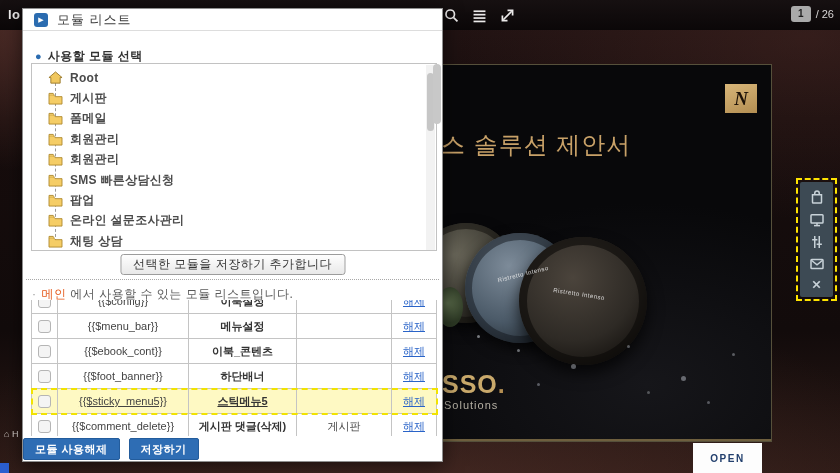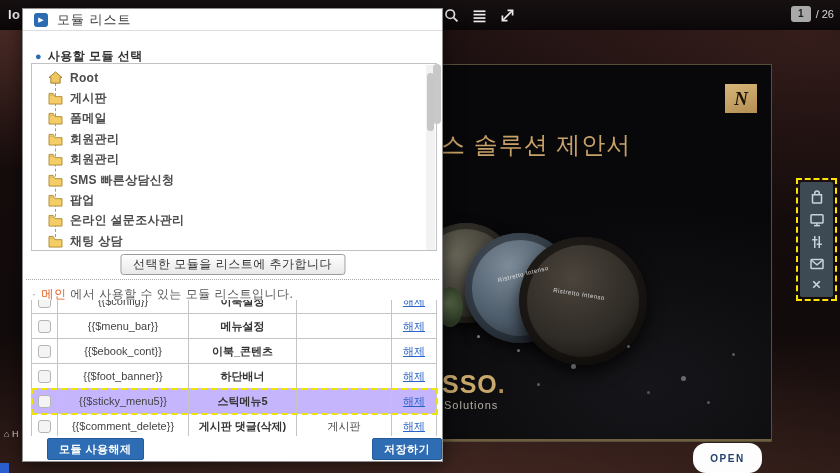--- a/index.html
+++ b/index.html
@@ -59,21 +59,21 @@
   
   .side-toolbar { position:absolute; left:796px; top:178px; width:41px; height:123px; z-index:4;
                   border:2px dashed #ffe400; background:transparent; padding:2px; }
   .side-toolbar-panel { width:100%; height:100%; background:#3d4a54; border-radius:2px;
                         display:flex; flex-direction:column; align-items:center; justify-content:space-around; padding:4px 0; }
   .side-toolbar-panel svg { display:block; }
 
   
   .open-btn { position:absolute; left:693px; top:443px; width:69px; height:30px; background:#fdfdfd; z-index:4;
               display:flex; align-items:center; justify-content:center; color:#23406e; font-size:10px;
-              font-weight:bold; letter-spacing:1.5px;border-radius:13px; }
+              font-weight:bold; letter-spacing:1.5px; }
   .home-crumb { position:absolute; left:4px; top:429px; color:#ddd6d2; font-size:9px; z-index:2; white-space:nowrap; }
   .corner-chip { position:absolute; left:0; top:463px; width:9px; height:10px; background:#2b5fd0; z-index:5; }
 
   
   .modal { position:absolute; left:22px; top:8px; width:421px; height:454px; background:#fff; z-index:10;
            border:1px solid #8f8f8f; box-shadow:0 4px 18px rgba(0,0,0,.55); }
   .modal-header { position:absolute; left:0; top:0; width:100%; height:22px; border-bottom:1px solid #ddd;
                   display:flex; align-items:center; padding-left:11px; gap:9px; }
   .modal-header-icon { width:14px; height:14px; background:#2b6cb0; border-radius:3px; color:#fff;
                        display:flex; align-items:center; justify-content:center; font-size:7px; line-height:1; }
@@ -100,26 +100,26 @@
 
   .table-clip { position:absolute; left:8px; top:291px; width:456px; height:136px; overflow:hidden; }
   table.module-table { border-collapse:collapse; width:405px; margin-top:-12px; table-layout:fixed; }
   .module-table td { border:1px solid #c4c4c4; height:25px; font-size:11px; color:#444; text-align:center;
                      vertical-align:middle; padding:0 2px; overflow:hidden; white-space:nowrap; background:#fff; }
   .module-table col.c-check { width:26px; } .module-table col.c-var { width:131px; }
   .module-table col.c-name { width:108px; } .module-table col.c-cat { width:95px; }
   .module-table col.c-act { width:45px; }
   .module-table td.name { font-weight:bold; color:#333; }
   .module-table td.action a { color:#2a64c8; text-decoration:underline; font-size:11px; }
-  tr.highlight td { background:#c4b5fd; }
+  tr.highlight td { background:#fef9c3;text-decoration:underline; }
   tr.highlight { outline:2px dashed #f2e300; outline-offset:-1px; }
   .cb { appearance:none; -webkit-appearance:none; width:13px; height:13px; border:1px solid #b5b5b5;
         border-radius:3px; background:#f4f4f4; vertical-align:middle; }
 
-  .modal-footer { position:absolute; left:0; top:429px; width:100%; display:flex; justify-content:space-between; gap:9px;padding-left:24px; }
+  .modal-footer { position:absolute; left:0; top:429px; width:100%; display:flex; justify-content:flex-start; gap:9px; }
   .blue-btn { height:22px; padding:0 11px; background:#2e6db4; border:1px solid #235c9c; border-radius:2px;
               color:#fff; font-size:11px; font-weight:bold; letter-spacing:.5px; display:flex; align-items:center; }
   .modal-scroll-thumb { position:absolute; right:1px; top:55px; width:8px; height:60px; background:#c8c8c8; border-radius:4px; }
 </style>
 </head>
 <body>
 
 <div class="stage">
 
   <div class="topbar">
@@ -293,21 +293,21 @@
               <path d="M1 3 v-1.5 h4.5 l1 1.5" fill="#f5cd66" stroke="#b08a30" stroke-width="1"></path>
             </svg>
           <span class="label">채팅 상담</span>
         </div>
       </div>
       <div class="tree-scrollbar">
         <div class="tree-thumb"></div>
       </div>
     </div>
 
-    <button class="add-btn">선택한 모듈을 리스트에 추가합니다</button>
+    <button class="add-btn">선택한 모듈을 저장하기 추가합니다</button>
     <div class="dotted-sep"></div>
 
     <div class="list-caption">
       <span class="caption-bullet">·</span><span class="caption-highlight">메인</span><span> 에서 사용할 수 있는 모듈 리스트입니다.</span>
     </div>
 
     <div class="table-clip">
       <table class="module-table">
         <colgroup>
             <col class="c-check">

